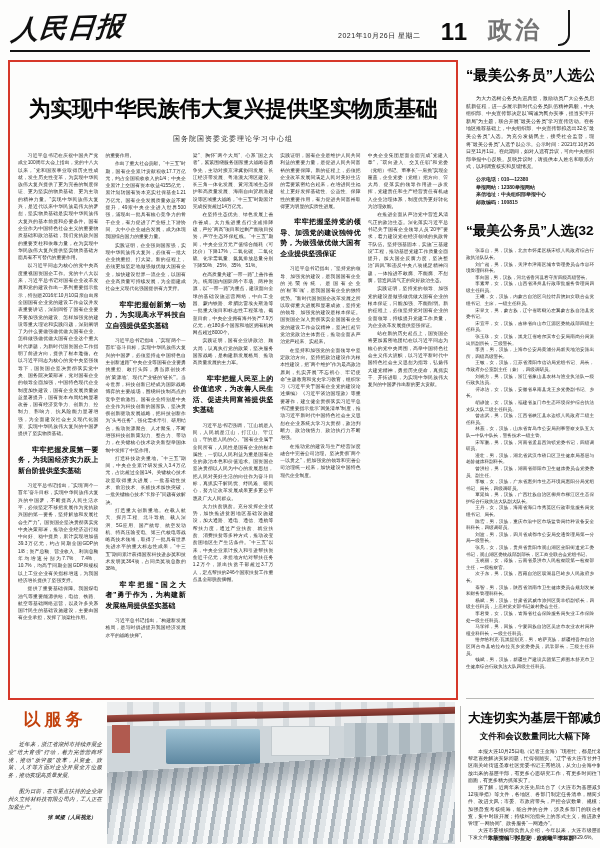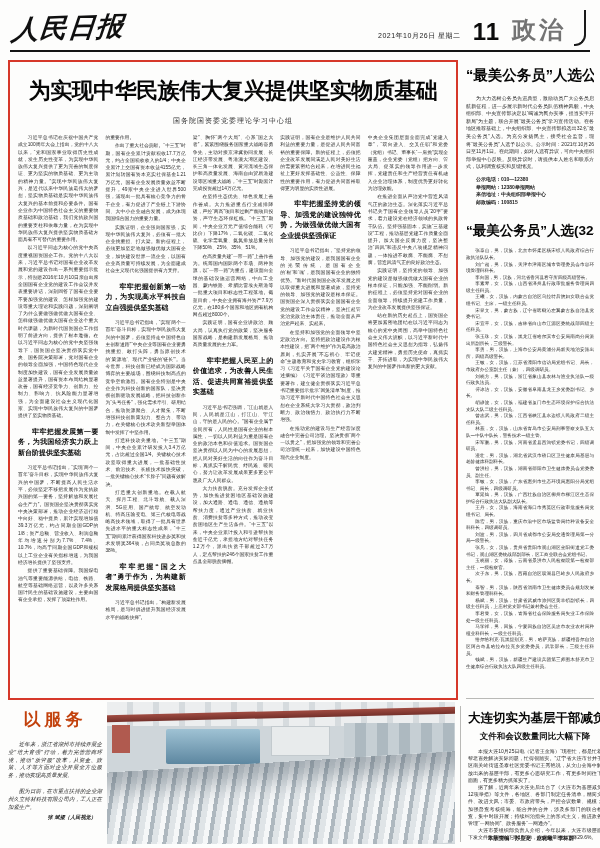--- a/index.html
+++ b/index.html
@@ -3,28 +3,28 @@
 <meta charset="utf-8">
 <style>
   * { margin:0; padding:0; box-sizing:border-box; }
   html,body { background:#e9e9e6; }
   body { font-family:"Liberation Sans", sans-serif; }
   .page { position:relative; width:600px; height:848px; margin:0 auto; background:#fdfdfc; color:#1d1d1d; overflow:hidden; }
 
   
   .masthead { position:absolute; left:10px; right:10px; top:6px; height:46px; border-bottom:2px solid #151515; }
   .logo { position:absolute; left:2px; top:4px; font-family:"DejaVu Serif", serif; font-size:27px; font-weight:bold; font-style:italic; letter-spacing:1px; transform:skewX(-7deg) rotate(-2deg); color:#101010; }
-  .head-right { position:absolute; right:4px; bottom:4px; display:flex; align-items:flex-end; gap:12px; }
+  .head-right { position:absolute; right:20px; bottom:4px; display:flex; align-items:flex-end; gap:20px; }
   .head-date { font-size:7px; color:#222; padding-bottom:5px; letter-spacing:.5px; }
   .page-num { font-size:24px; font-weight:bold; letter-spacing:1px; color:#0b0b0b; }
   .page-sec { font-size:24px; font-weight:bold; letter-spacing:3px; color:#737373; }
   .bracket { width:12px; height:36px; border-right:2px solid #1a1a1a; border-bottom:2px solid #1a1a1a; border-bottom-right-radius:11px; margin-left:-4px; }
 
   
-  .red-box { position:absolute; left:8px; top:60px; width:450px; height:640px; border:2px solid #d6382a; background:#fdfdfc; padding:8px 6px 6px; overflow:hidden; }
+  .red-box { position:absolute; left:8px; top:60px; width:450px; height:640px; border:2px solid #d6382a; background:#fdfdfc; padding:26px 6px 6px; overflow:hidden; }
   .headline { text-align:center; font-size:22px; font-weight:900; letter-spacing:-.5px; color:#060606; margin-top:6px; white-space:nowrap; }
   .byline { text-align:center; font-size:7px; color:#333; margin:10px 0 8px; letter-spacing:1px; }
   .cols { display:flex; gap:7px; height:552px; overflow:hidden; padding:0 2px; }
   .col { flex:1 1 0; overflow:hidden; }
   .col p.body { font-size:4.8px; line-height:7.3px; text-align:justify; text-indent:2em; color:#2a2a2a; margin-bottom:1px; }
   .col p.body.cont { text-indent:0; }
   .col h3.subhead { font-size:7px; line-height:10.5px; font-weight:bold; color:#0a0a0a; text-align:justify; text-indent:2em; margin:7px 0 6px; }
 
   
   .right-col { position:absolute; left:466px; top:60px; width:128px; height:640px; overflow:hidden; }

